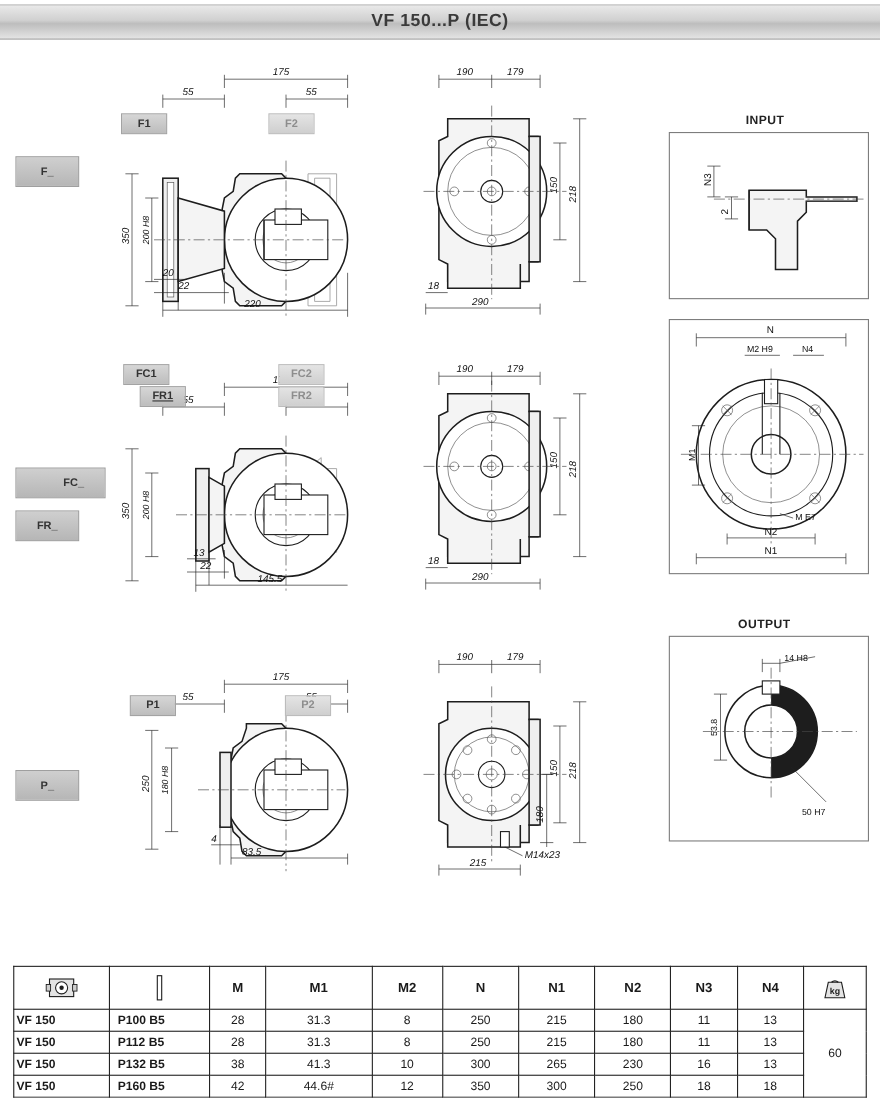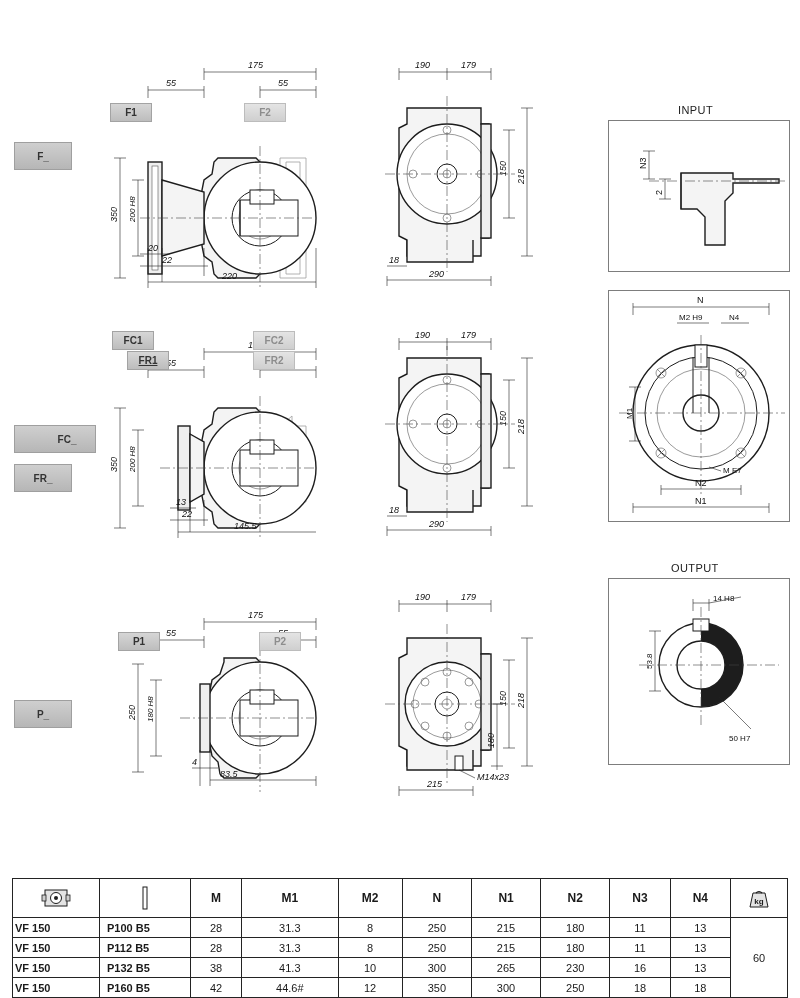--- a/index.html
+++ b/index.html
@@ -94,21 +94,21 @@
   }
   
   .panel {
     position: absolute;
     border: 1px solid #7d7d7d;
     background: #fff;
   }
   .panel-title {
     position: absolute;
     font-size: 11px;
-    font-weight: normal;
+    font-weight: bold;
     color: #222;
     letter-spacing: .4px;
   }
   
   table.spec {
     position: absolute;
     left: 12px;
     top: 878px;
     width: 776px;
     border-collapse: collapse;
@@ -136,20 +136,23 @@
     font-size: 11px;
   }
   .gearicon { display:block; margin: 0 auto; }
   .kgicon { display:block; margin: 0 auto; }
 </style>
 </head>
 <body>
 
 <div class="page">
 
+  <div class="title-bar">
+    <span class="t">VF 150...P (IEC)</span>
+  </div>
 
   <div class="row-label" style="left:14px; top:142px;">
     <span>F_</span>
   </div>
   <div class="row-label" style="left:14px; top:425px;padding-left:24px;">
     <span>FC_</span>
   </div>
   <div class="row-label" style="left:14px; top:464px;">
     <span>FR_</span>
   </div>

